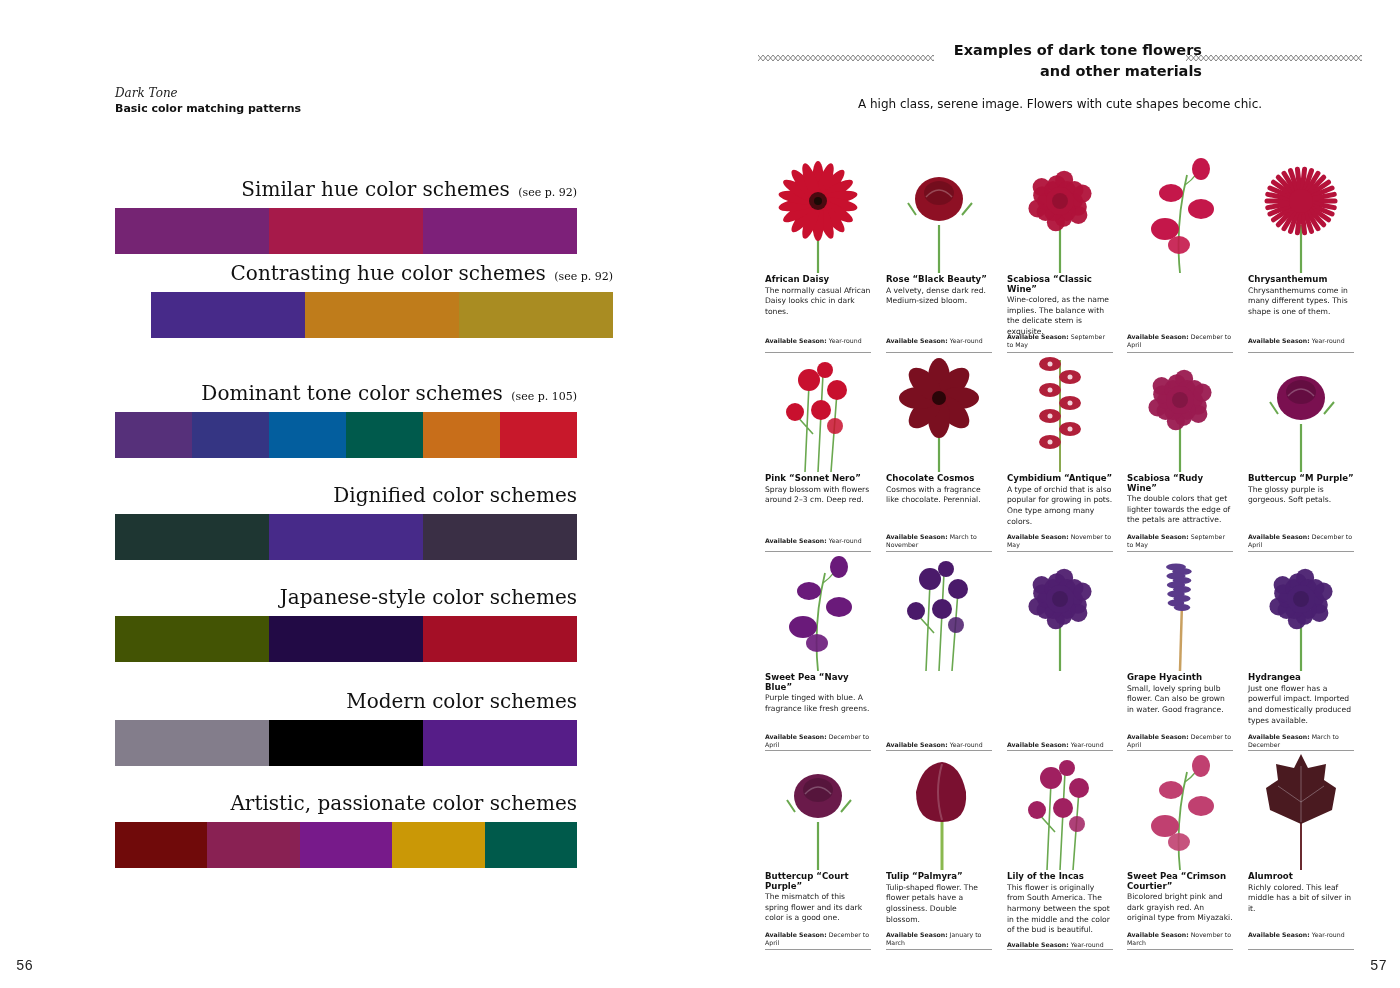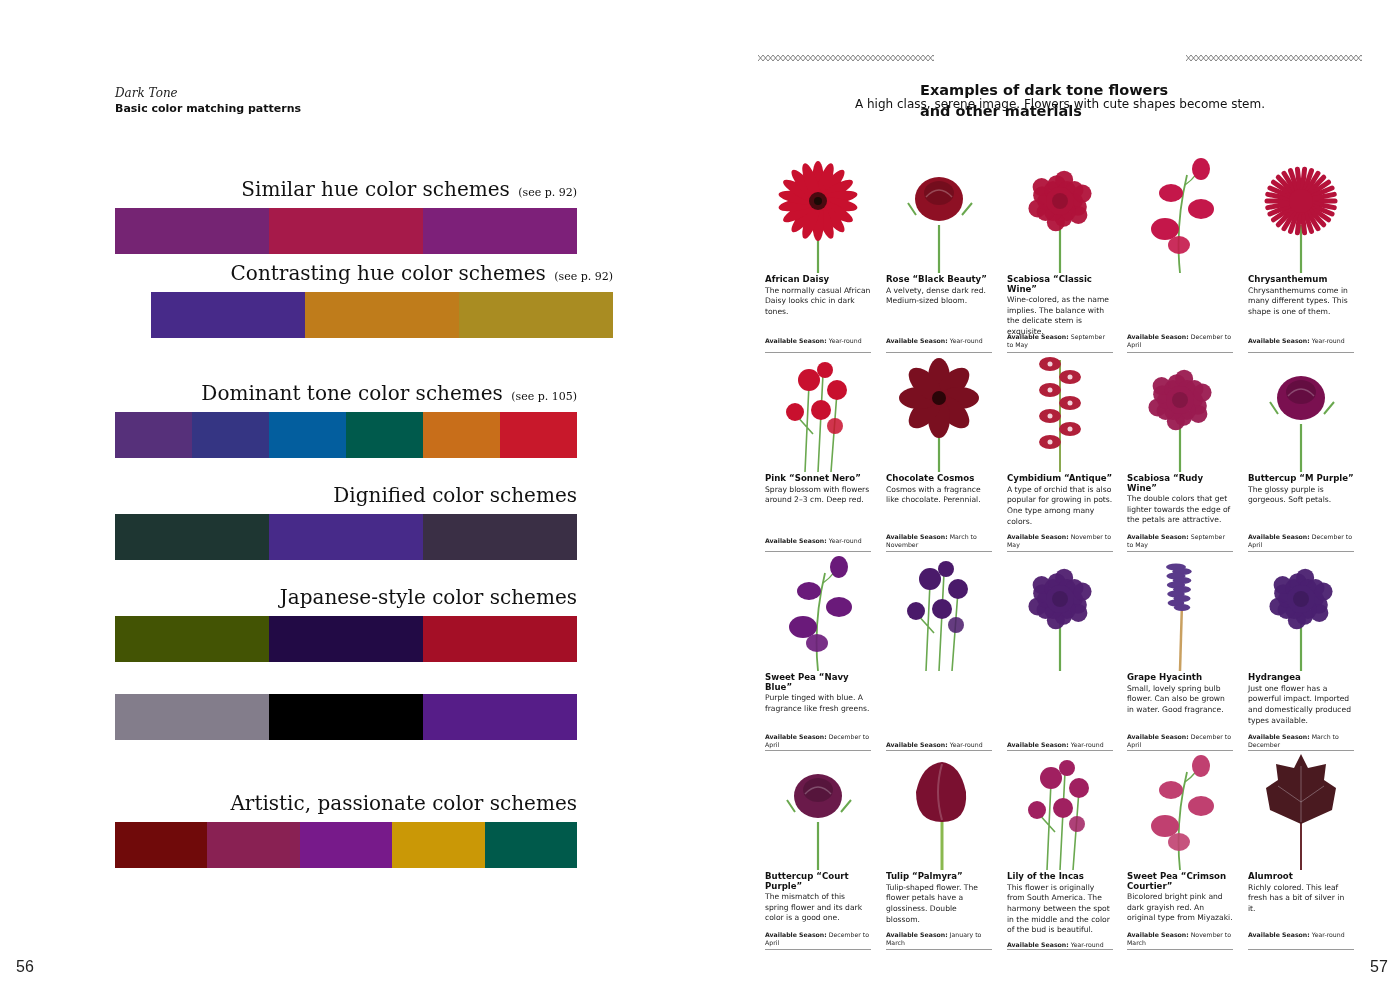--- a/index.html
+++ b/index.html
@@ -9,26 +9,26 @@
   
   .left-page { position: absolute; left: 0; top: 0; width: 700px; height: 888px; text-align: right; }
   .kicker { position: absolute; left: 115px; top: 86px; font-family: "DejaVu Serif", serif; font-style: italic; font-size: 12px; color: #222; }
   .left-title { position: absolute; left: 115px; top: 102px; font-family: "DejaVu Sans", sans-serif; font-weight: bold; font-size: 11px; color: #111; }
   .scheme { position: absolute; left: 115px; width: 462px; }
   .scheme-heading { font-family: "DejaVu Serif", serif; font-size: 20px; color: #111; white-space: nowrap; height: 26px; line-height: 26px; }
   .scheme-ref { font-family: "DejaVu Serif", serif; font-size: 11px; margin-left: 2px; }
   .swatches { display: flex; width: 462px; height: 46px; margin-top: 6px; }
   .swatch { flex: 1; height: 100%; }
 
-  .page-num { position: absolute; font-family: Liberation Sans, sans-serif; font-size: 16px; color: #222; }
+  .page-num { position: absolute; font-family: Liberation Mono, monospace; font-size: 14px; color: #222; }
 
   
   .right-page { position: absolute; left: 700px; top: 0; width: 700px; height: 988px; }
   .zigzag { position: absolute; top: 53px; height: 10px; }
-  .right-title { position: absolute; left: 220px; top: 40px; width: 282px; text-align: left; font-weight: bold; font-size: 14.5px; line-height: 21px; color: #111; margin-top: 40px; }
+  .right-title { position: absolute; left: 220px; top: 40px; width: 282px; text-align: right; font-weight: bold; font-size: 14.5px; line-height: 21px; color: #111; }
   .right-sub { position: absolute; left: 100px; top: 97px; width: 520px; text-align: center; font-size: 12px; color: #111; }
 
   .grid { position: absolute; left: 65px; top: 155px; width: 600px; }
   .card { position: absolute; width: 106px; height: 199px; }
   .flower-img { position: absolute; left: 0; top: 0; width: 106px; height: 118px; }
   .card-text { position: absolute; left: 0; top: 120px; width: 106px; }
   .card-name { font-weight: bold; font-size: 8.6px; line-height: 9.5px; color: #111; }
   .card-desc { font-size: 7.6px; line-height: 10.7px; color: #222; margin-top: 1px; }
   .card-season { position: absolute; left: 0; width: 106px; font-size: 6.2px; line-height: 8px; color: #222; }
   .card-season b { font-weight: bold; }
@@ -78,20 +78,21 @@
       </div>
       <div class="scheme" style="top: 584px;">
         <div class="scheme-heading"><span>Japanese-style color schemes</span></div>
         <div class="swatches">
           <div class="swatch" style="background: rgb(67, 84, 4);"></div>
           <div class="swatch" style="background: rgb(34, 10, 69);"></div>
           <div class="swatch" style="background: rgb(164, 15, 38);"></div>
         </div>
       </div>
       <div class="scheme" style="top: 688px;">
+        <div class="scheme-heading"><span>Modern color schemes</span></div>
         <div class="swatches">
           <div class="swatch" style="background: rgb(131, 125, 139);"></div>
           <div class="swatch" style="background: rgb(0, 0, 0);"></div>
           <div class="swatch" style="background: rgb(86, 29, 136);"></div>
         </div>
       </div>
       <div class="scheme" style="top: 790px;">
         <div class="scheme-heading"><span>Artistic, passionate color schemes</span></div>
         <div class="swatches">
           <div class="swatch" style="background: rgb(112, 10, 10);"></div>
@@ -109,21 +110,21 @@
   <svg class="zigzag" style="left:58px; width:176px;" viewBox="0 0 176 10" preserveAspectRatio="none">
     <path d="M0 2 L5 8 M0 8 L5 2 M5 2 L10 8 M5 8 L10 2 M10 2 L15 8 M10 8 L15 2 M15 2 L20 8 M15 8 L20 2 M20 2 L25 8 M20 8 L25 2 M25 2 L30 8 M25 8 L30 2 M30 2 L35 8 M30 8 L35 2 M35 2 L40 8 M35 8 L40 2 M40 2 L45 8 M40 8 L45 2 M45 2 L50 8 M45 8 L50 2 M50 2 L55 8 M50 8 L55 2 M55 2 L60 8 M55 8 L60 2 M60 2 L65 8 M60 8 L65 2 M65 2 L70 8 M65 8 L70 2 M70 2 L75 8 M70 8 L75 2 M75 2 L80 8 M75 8 L80 2 M80 2 L85 8 M80 8 L85 2 M85 2 L90 8 M85 8 L90 2 M90 2 L95 8 M90 8 L95 2 M95 2 L100 8 M95 8 L100 2 M100 2 L105 8 M100 8 L105 2 M105 2 L110 8 M105 8 L110 2 M110 2 L115 8 M110 8 L115 2 M115 2 L120 8 M115 8 L120 2 M120 2 L125 8 M120 8 L125 2 M125 2 L130 8 M125 8 L130 2 M130 2 L135 8 M130 8 L135 2 M135 2 L140 8 M135 8 L140 2 M140 2 L145 8 M140 8 L145 2 M145 2 L150 8 M145 8 L150 2 M150 2 L155 8 M150 8 L155 2 M155 2 L160 8 M155 8 L160 2 M160 2 L165 8 M160 8 L165 2 M165 2 L170 8 M165 8 L170 2 M170 2 L175 8 M170 8 L175 2 M175 2 L180 8 M175 8 L180 2 " id="zz1" fill="none" stroke="#666" stroke-width="0.8"></path>
   </svg>
   <svg class="zigzag" style="left:486px; width:176px;" viewBox="0 0 176 10" preserveAspectRatio="none">
     <path d="M0 2 L5 8 M0 8 L5 2 M5 2 L10 8 M5 8 L10 2 M10 2 L15 8 M10 8 L15 2 M15 2 L20 8 M15 8 L20 2 M20 2 L25 8 M20 8 L25 2 M25 2 L30 8 M25 8 L30 2 M30 2 L35 8 M30 8 L35 2 M35 2 L40 8 M35 8 L40 2 M40 2 L45 8 M40 8 L45 2 M45 2 L50 8 M45 8 L50 2 M50 2 L55 8 M50 8 L55 2 M55 2 L60 8 M55 8 L60 2 M60 2 L65 8 M60 8 L65 2 M65 2 L70 8 M65 8 L70 2 M70 2 L75 8 M70 8 L75 2 M75 2 L80 8 M75 8 L80 2 M80 2 L85 8 M80 8 L85 2 M85 2 L90 8 M85 8 L90 2 M90 2 L95 8 M90 8 L95 2 M95 2 L100 8 M95 8 L100 2 M100 2 L105 8 M100 8 L105 2 M105 2 L110 8 M105 8 L110 2 M110 2 L115 8 M110 8 L115 2 M115 2 L120 8 M115 8 L120 2 M120 2 L125 8 M120 8 L125 2 M125 2 L130 8 M125 8 L130 2 M130 2 L135 8 M130 8 L135 2 M135 2 L140 8 M135 8 L140 2 M140 2 L145 8 M140 8 L145 2 M145 2 L150 8 M145 8 L150 2 M150 2 L155 8 M150 8 L155 2 M155 2 L160 8 M155 8 L160 2 M160 2 L165 8 M160 8 L165 2 M165 2 L170 8 M165 8 L170 2 M170 2 L175 8 M170 8 L175 2 M175 2 L180 8 M175 8 L180 2 " id="zz2" fill="none" stroke="#666" stroke-width="0.8"></path>
   </svg>
   <div class="right-title">
     <div>Examples of dark tone flowers</div>
     <div>and other materials</div>
   </div>
-  <div class="right-sub">A high class, serene image. Flowers with cute shapes become stem.</div>
+  <div class="right-sub">A high class, serene image. Flowers with cute shapes become chic.</div>
   <div class="grid" id="flower-grid">
       <div class="card" style="left: 0px; top: 0px;">
         <div class="flower-img"><svg width="106" height="118" viewBox="0 0 106 118">
             <path d="M53 70 L53 118" stroke="#6aa84f" stroke-width="2.2" fill="none"></path>
             <ellipse cx="53" cy="26" rx="6" ry="20" fill="#C8102E" transform="rotate(0 53 46)"></ellipse>
             <ellipse cx="53" cy="26" rx="6" ry="20" fill="#C8102E" transform="rotate(20 53 46)"></ellipse>
             <ellipse cx="53" cy="26" rx="6" ry="20" fill="#C8102E" transform="rotate(40 53 46)"></ellipse>
             <ellipse cx="53" cy="26" rx="6" ry="20" fill="#C8102E" transform="rotate(60 53 46)"></ellipse>
             <ellipse cx="53" cy="26" rx="6" ry="20" fill="#C8102E" transform="rotate(80 53 46)"></ellipse>
             <ellipse cx="53" cy="26" rx="6" ry="20" fill="#C8102E" transform="rotate(100 53 46)"></ellipse>
@@ -530,20 +531,20 @@
         <div class="card-rule" style="top: 197px;"></div>
       </div>
       <div class="card" style="left: 483px; top: 597px;">
         <div class="flower-img"><svg width="106" height="118" viewBox="0 0 106 118">
             <path d="M53 118 L53 70" stroke="#6a2a30" stroke-width="2" fill="none"></path>
             <path d="M53 72 L22 58 L18 36 L30 28 L28 12 L46 16 L53 2 L60 16 L78 12 L76 28 L88 36 L84 58 Z" fill="#4A1A20"></path>
             <path d="M53 70 L53 14 M53 50 L30 34 M53 50 L76 34" stroke="rgba(200,190,200,0.4)" stroke-width="1" fill="none"></path>
           </svg></div>
         <div class="card-text">
           <div class="card-name">Alumroot</div>
-          <div class="card-desc">Richly colored. This leaf fresh has a bit of silver in it.</div>
+          <div class="card-desc">Richly colored. This leaf middle has a bit of silver in it.</div>
         </div>
         <div class="card-season" style="top: 179px;"><b>Available Season:</b> <span>Year-round</span></div>
         <div class="card-rule" style="top: 197px;"></div>
       </div>
     </div>
   <div class="page-num" style="left:670px; top:958px;">57</div>
 </div>
 
 </body></html>

